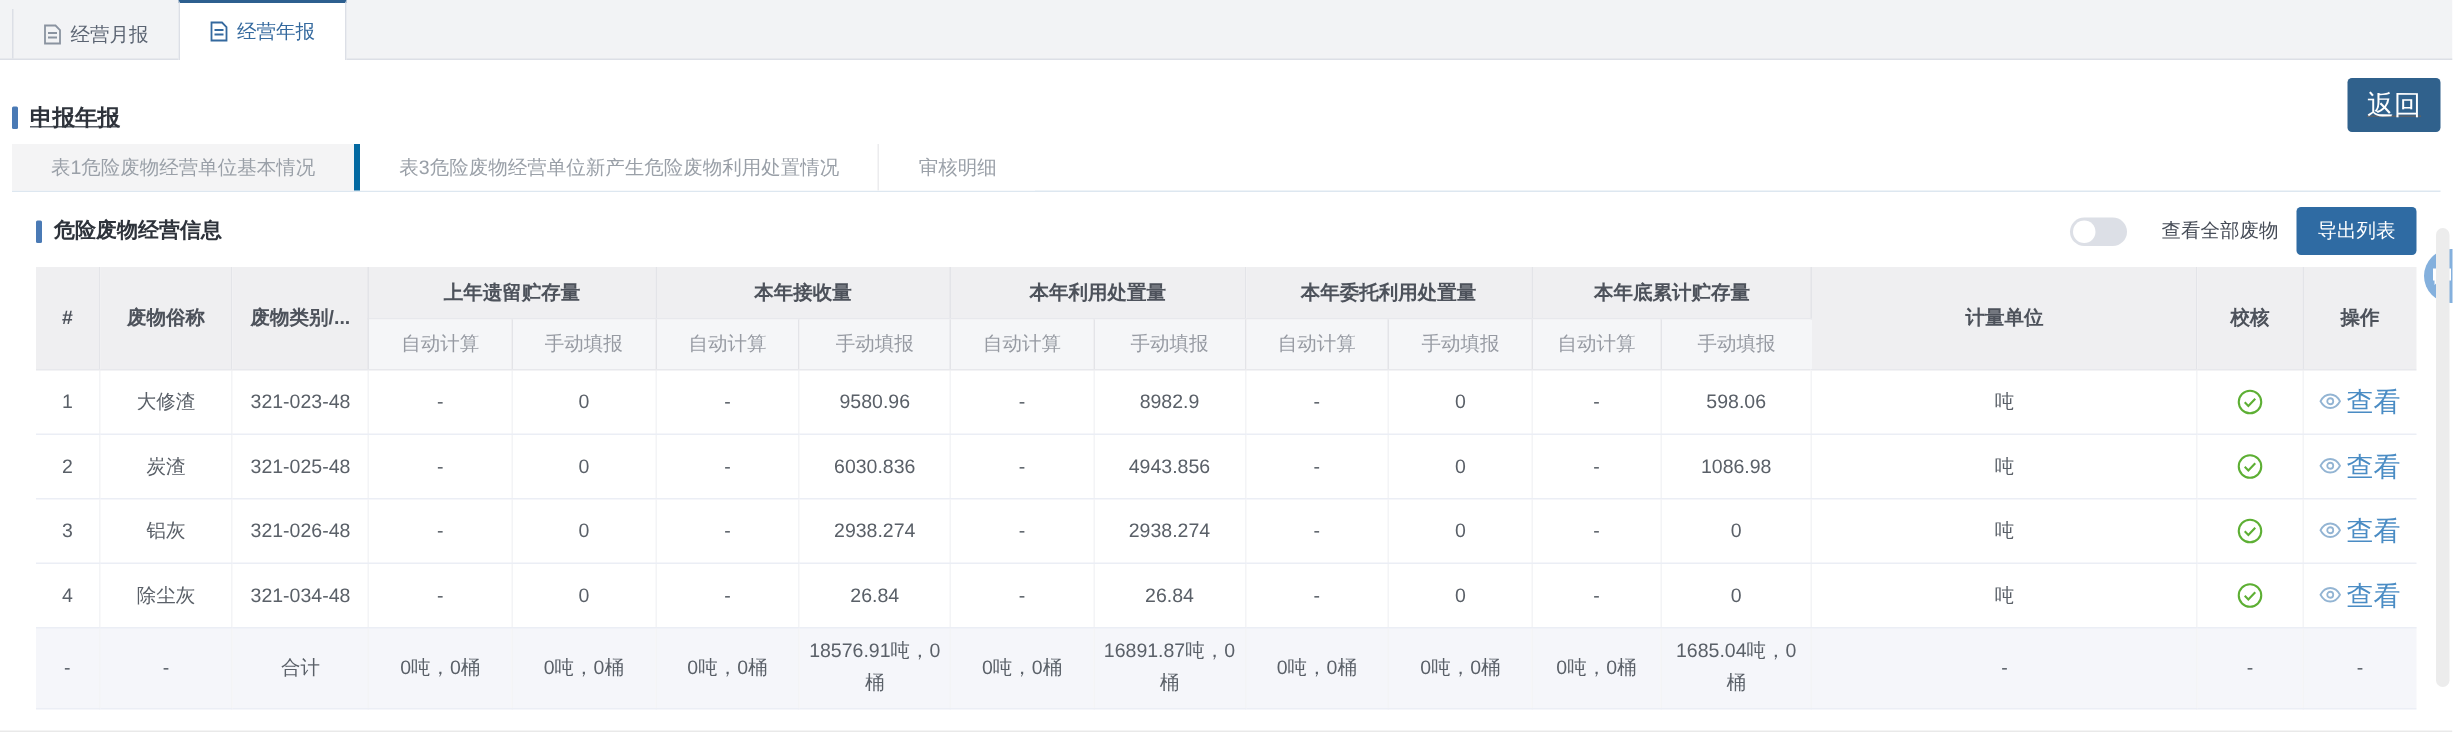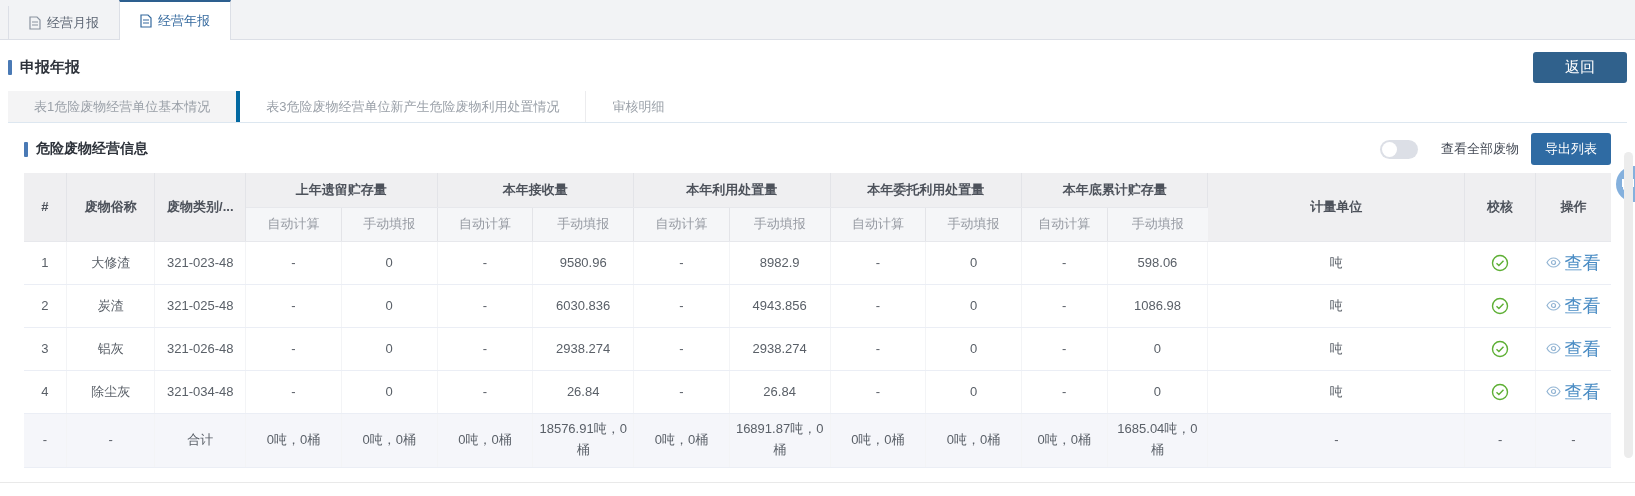--- a/index.html
+++ b/index.html
@@ -35,34 +35,35 @@
   .top-tab.active {
     background: #ffffff;
     border-top: 2px solid #2d5f8f;
     margin-top: 0;
     color: #34699e;
     margin-bottom: -1px;
   }
   .file-icon svg { display: block; }
   
   .page-head {
-    display: flex; justify-content: space-between; align-items: center;
+    display: flex; justify-content: space-between; align-items: flex-end;
     padding: 12px 8px 6px 8px;
+    text-decoration: underline;
   }
   .sec-title {
     display: flex; align-items: center;
     font-size: 15px; font-weight: 700; color: #2e333b;
   }
   .sec-title .bar {
     display: inline-block; width: 4px; height: 15px;
     background: #4a7ab5; margin-right: 8px; border-radius: 1px;
   }
   .btn-back {
     background: #30618c; color: #fff; border: none;
-    font-size: 15px; padding: 6px 32px; border-radius: 3px; cursor: pointer;
+    font-size: 18px; padding: 6px 13px; border-radius: 3px; cursor: pointer;
     font-family: inherit;
   }
   
   .subtabs {
     margin: 2px 8px 0 8px;
     display: flex;
     border-bottom: 1px solid #dde7f0;
   }
   .subtab {
     height: 31px; line-height: 31px;

